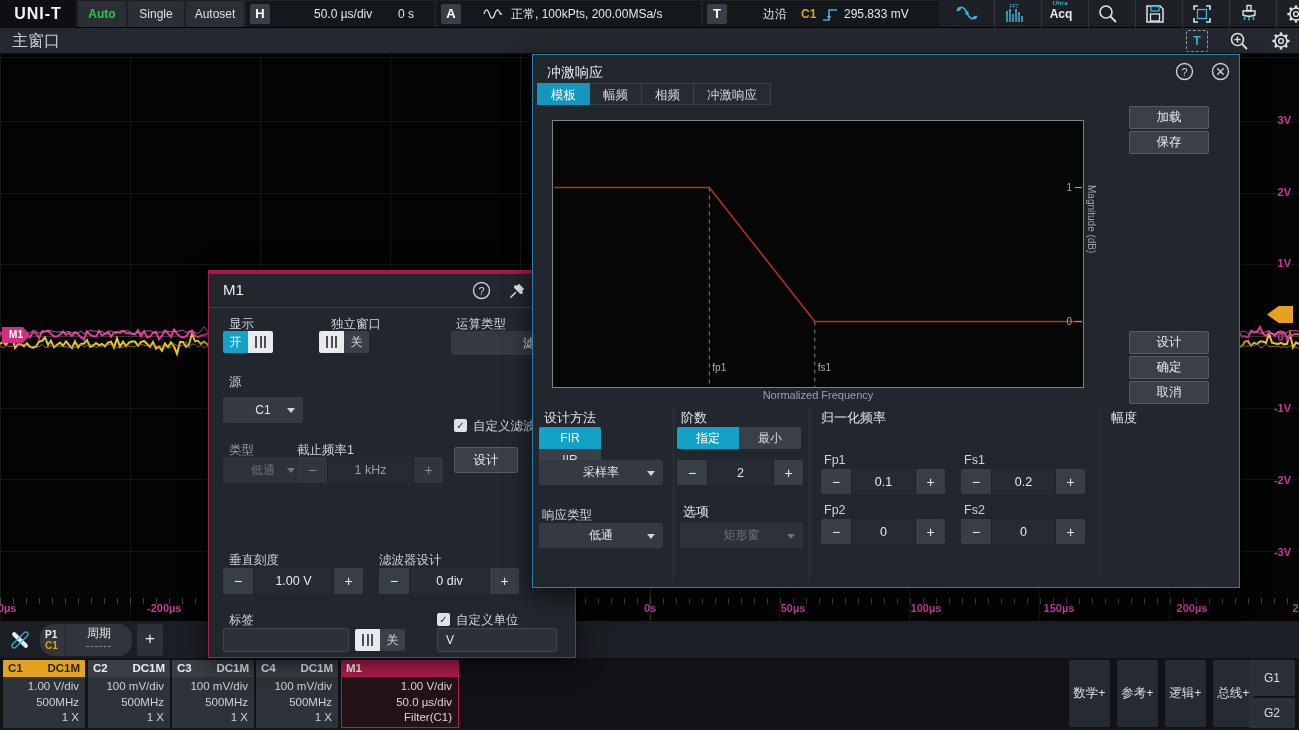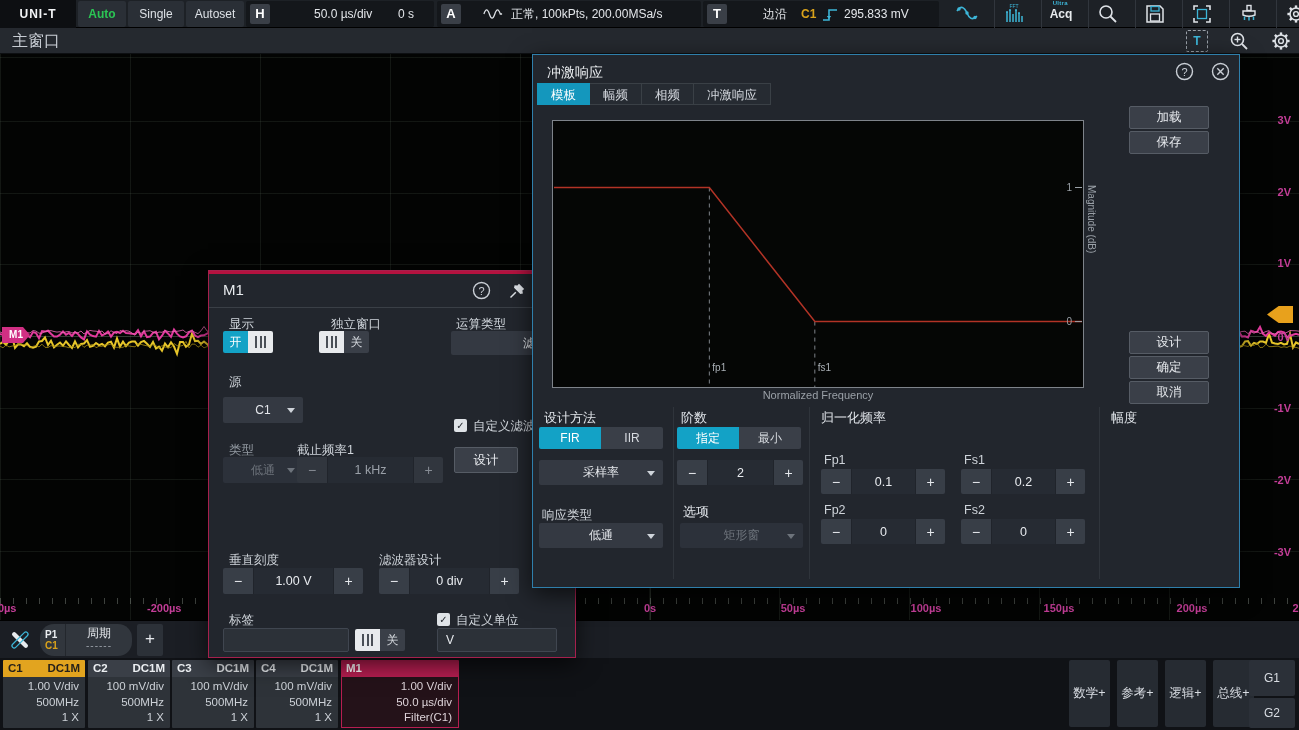--- a/index.html
+++ b/index.html
@@ -3,21 +3,21 @@
 <meta charset="utf-8">
 <style>
   html,body{margin:0;padding:0;width:1299px;height:730px;overflow:hidden;background:#0b0d10;
     font-family:"Liberation Sans","DejaVu Sans",sans-serif;-webkit-font-smoothing:antialiased;}
   *{box-sizing:border-box;}
   .abs{position:absolute;}
 
   
   #topbar{position:absolute;left:0;top:0;width:1299px;height:28px;background:#1d2126;border-bottom:1px solid #000;}
   #logo{position:absolute;left:0;top:0;width:76px;height:28px;background:#0d0f12;color:#f2f4f6;
-    font-weight:bold;font-size:12px;letter-spacing:1px;line-height:28px;text-align:center;}
+    font-weight:bold;font-size:16px;letter-spacing:1px;line-height:28px;text-align:center;}
   .tb-btn{position:absolute;top:1px;height:26px;line-height:26px;text-align:center;font-size:12px;
     color:#dde1e6;background:#2a2f36;border-radius:2px;}
   .tb-btn.green{color:#2bc554;font-weight:bold;}
   .tb-group{position:absolute;top:1px;height:26px;background:#14171b;border-radius:2px;color:#e3e6ea;font-size:12px;}
   .tb-letter{position:absolute;left:4px;top:3px;width:20px;height:20px;background:#3a3f47;border-radius:2px;
     color:#fff;font-weight:bold;font-size:13px;line-height:20px;text-align:center;}
   .tb-text{position:absolute;top:0;height:26px;line-height:26px;white-space:nowrap;}
   #iconstrip{position:absolute;left:947px;top:0;height:28px;display:flex;gap:8px;}
   .tb-icon{width:39px;height:28px;display:flex;align-items:center;justify-content:center;border-left:1px solid #31363d;position:relative;}
   .tb-icon:first-child{border-left:none;}
@@ -502,21 +502,21 @@
   <div class="dlg-btn" style="left:596px;top:76px;width:80px;height:23px;line-height:21px;">保存</div>
   <div class="dlg-btn" style="left:596px;top:276px;width:80px;height:23px;line-height:21px;">设计</div>
   <div class="dlg-btn" style="left:596px;top:301px;width:80px;height:23px;line-height:21px;">确定</div>
   <div class="dlg-btn" style="left:596px;top:326px;width:80px;height:23px;line-height:21px;">取消</div>
 
   <div class="vdiv" style="left:140px;"></div>
   <div class="vdiv" style="left:276px;"></div>
   <div class="vdiv" style="left:566px;"></div>
 
   <span class="lab head" style="left:11px;top:354px;">设计方法</span>
-  <div class="tg" style="left:6px;top:372px;">
+  <div class="tg" style="left:6px;top:372px;flex-direction:column;">
     <span class="on" style="width:62px;">FIR</span>
     <span class="off" style="width:62px;">IIR</span>
   </div>
   <div class="dropdown" style="left:6px;top:405px;width:124px;height:25px;line-height:25px;">
     <span>采样率</span><i class="caret"></i>
   </div>
   <span class="lab" style="left:9px;top:452px;">响应类型</span>
   <div class="dropdown" style="left:6px;top:468px;width:124px;height:25px;line-height:25px;">
     <span>低通</span><i class="caret"></i>
   </div>

